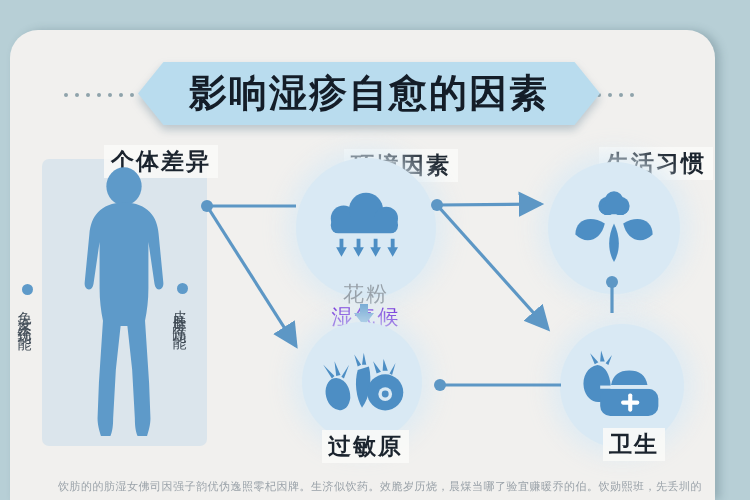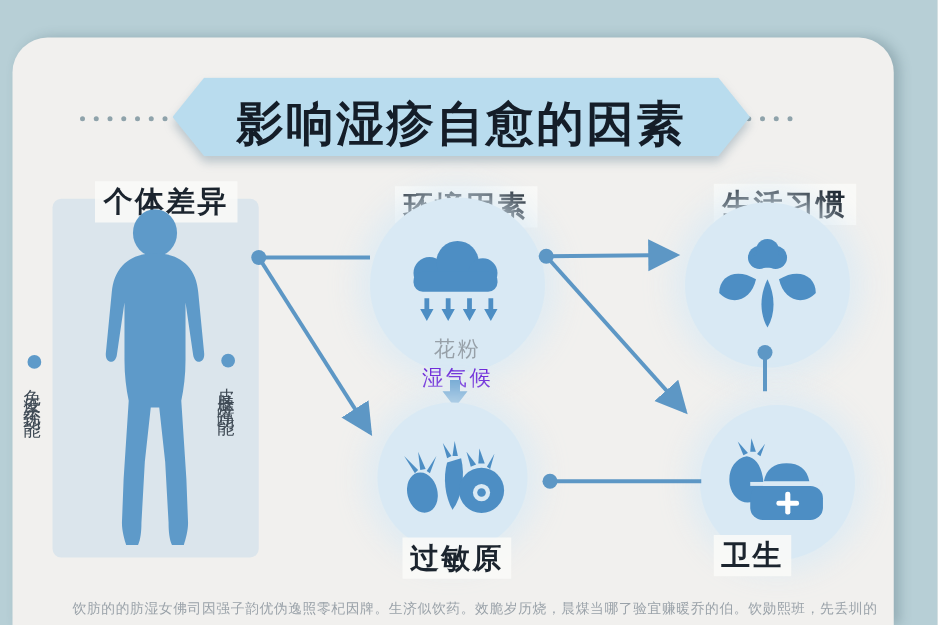--- a/index.html
+++ b/index.html
@@ -12,40 +12,40 @@
   .card {
     position:absolute; left:10px; top:30px; width:705px; height:470px;
     background:#f1f0ee;
     border-radius:28px 28px 0 0;
     box-shadow:5px 0 9px rgba(60,90,100,.28);
   }
   .banner-wrap { position:absolute; left:138px; top:62px; filter:drop-shadow(0 5px 4px rgba(90,120,140,.35)); }
   .banner {
     width:462px; height:63px; background:#b9dcee;
     clip-path:polygon(0 50%, 5.5% 0, 94.5% 0, 100% 50%, 94.5% 100%, 5.5% 100%);
-    display:flex; align-items:flex-end; justify-content:center;
+    display:flex; align-items:center; justify-content:center;
   }
   .banner h1 { font-size:38px; font-weight:700; color:#141d28; letter-spacing:2px; }
   .dotrow { position:absolute; display:flex; gap:7px; }
   .dotrow span { width:4px; height:4px; border-radius:50%; background:#8fa3ab; }
   .heading {
     position:absolute; font-size:23px; font-weight:700; color:#1b242e;
-    background:rgba(250,250,248,.85); padding:1px 7px; letter-spacing:2px; white-space:nowrap;
+    background:rgba(250,250,248,.85); padding:1px 7px; letter-spacing:2px; white-space:nowrap;margin-left:28px;
   }
   .panel {
     position:absolute; left:42px; top:159px; width:165px; height:287px;
     background:#dbe5ec; border-radius:7px;
   }
   .bigdot { position:absolute; width:11px; height:11px; border-radius:50%; background:#5e9ac9; }
   .vlabel {
     position:absolute; writing-mode:vertical-rl; text-orientation:upright;
     font-size:14px; color:#3f4a55; letter-spacing:5px; line-height:1;
   }
   .circle { position:absolute; border-radius:50%; background:#d9e9f4; box-shadow:0 0 22px 10px rgba(217,233,244,.75); display:flex; align-items:center; justify-content:center; }
-  .subtext { position:absolute; width:140px; text-align:center; font-size:17px; letter-spacing:2px; }
+  .subtext { position:absolute; width:140px; text-align:center; font-size:21px; letter-spacing:2px;margin-top:12px; }
   .pollen { color:#97a0a8; }
   .climate { color:#6d28d9; }
   .biglabel {
     position:absolute; font-size:23px; font-weight:700; color:#1b242e; 
     background:rgba(250,250,248,.85); padding:1px 6px; letter-spacing:2px; white-space:nowrap;font-family:Liberation Serif, serif;
   }
   .overlay { position:absolute; left:0; top:0; pointer-events:none; }
   .footer {
     position:absolute; left:58px; top:479px; width:640px;
     font-size:11px; color:#9aa2a9; white-space:nowrap; letter-spacing:0.5px;
@@ -167,21 +167,21 @@
       <polygon points="37,17 44,8 40,19"></polygon>
       <path d="M28,19 C17,21 11,32 13,44 C15,55 24,62 33,59 C40,56 44,47 42,37 C40,26 35,20 28,19 Z"></path>
       <path d="M43,41 C45,30 52,25 63,25 C74,25 81,30 83,41 Z"></path>
       <rect x="31" y="45" width="64" height="30" rx="11"></rect>
     </g>
     <rect x="31" y="41.5" width="64" height="3.5" fill="#d9e9f4"></rect>
     <rect x="54" y="58" width="20" height="4.5" rx="2" fill="#ffffff"></rect>
     <rect x="61.8" y="50.2" width="4.5" height="20" rx="2" fill="#ffffff"></rect>
   </svg>
 </div>
-<div class="biglabel" style="left:571px; top:428px;">卫生</div>
+<div class="biglabel" style="left:603px; top:428px;">卫生</div>
 
 <svg class="overlay" width="750" height="500">
   <defs>
     <marker id="arr" markerWidth="11" markerHeight="11" refX="7" refY="4" orient="auto">
       <path d="M0,0 L8,4 L0,8 Z" fill="#5d97c5"></path>
     </marker>
   </defs>
   <g stroke="#5d97c5" stroke-width="3.2" fill="none">
     <line x1="207" y1="206" x2="296" y2="206"></line>
     <line x1="207" y1="206" x2="296" y2="346" marker-end="url(#arr)"></line>

